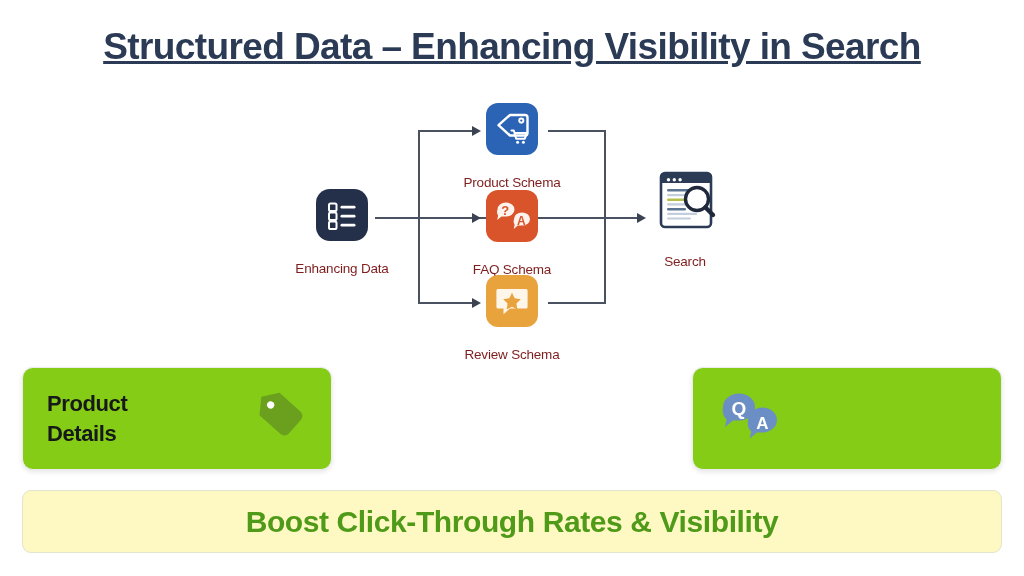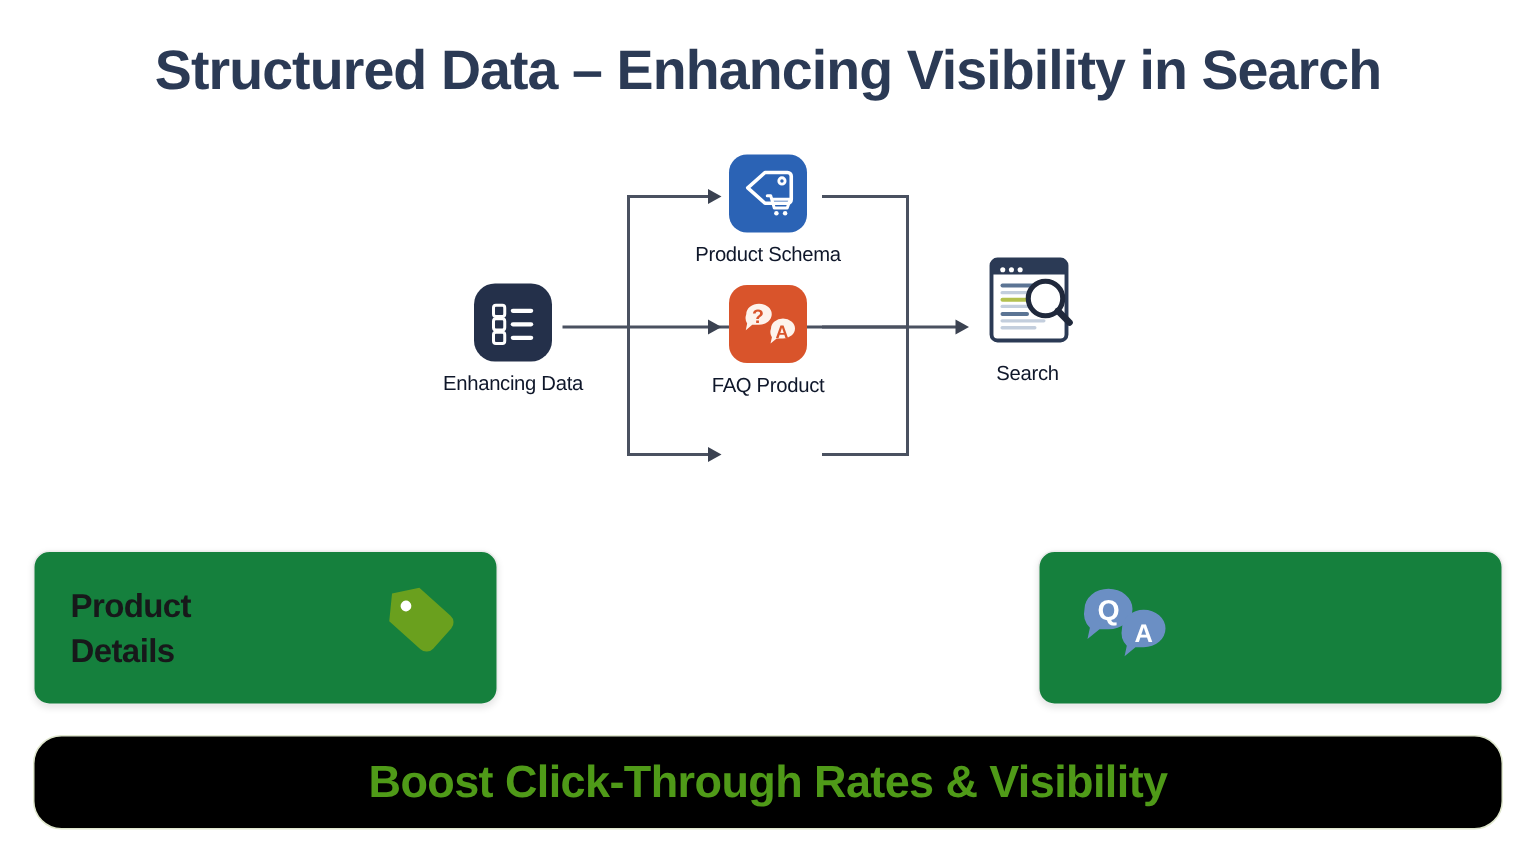--- a/index.html
+++ b/index.html
@@ -20,38 +20,39 @@
   .title {
     position: absolute;
     left: 0;
     top: 26px;
     width: 1024px;
     text-align: center;
     font-size: 37px;
     font-weight: bold;
     letter-spacing: -0.6px;
     color: #2b3a55;
+    text-decoration: underline;
   }
 
   
   .diagram {
     position: absolute;
     left: 0;
     top: 95px;
     width: 1024px;
     height: 260px;
   }
   .node {
     position: absolute;
     text-align: center;
   }
   .node-label {
     font-size: 13.5px;
-    color: #0f172a;
-    margin-top: 7px;
+    color: #7f1d1d;
+    margin-top: 20px;
     white-space: nowrap;
     letter-spacing: -0.2px;
   }
   .tile {
     width: 52px;
     height: 52px;
     border-radius: 12px;
     margin: 0 auto;
     position: relative;
   }
@@ -86,21 +87,21 @@
     left: 22px;
     top: 367px;
     width: 980px;
     height: 103px;
     display: flex;
     justify-content: space-between;
   }
   .card {
     width: 310px;
     height: 103px;
-    background: #15803d;
+    background: #84cc16;
     border: 1px solid #ececec;
     border-radius: 11px;
     box-shadow: 0 2px 5px rgba(0,0,0,0.10);
     display: flex;
     align-items: center;
     justify-content: space-between;
     padding: 0 22px 0 24px;
     box-sizing: border-box;
   }
   .card-title {
@@ -115,22 +116,22 @@
 
   
   .banner {
     position: absolute;
     left: 22px;
     top: 490px;
     width: 980px;
     height: 63px;
     box-sizing: border-box;
     border: 1.5px solid #dfe6cd;
-    border-radius: 19px;
-    background: #000000;
+    border-radius: 9px;
+    background: #fef9c3;
     display: flex;
     align-items: center;
     justify-content: center;
   }
   .banner-text {
     font-size: 30px;
     font-weight: bold;
     color: #4f9a18;
     letter-spacing: -0.4px;
   }
@@ -193,23 +194,32 @@
 
   <div class="node" style="left:452px; top:95px; width:120px;">
     <div class="tile tile-faq">
       <svg width="52" height="52" viewBox="0 0 52 52">
         <path d="M11.5 19.5 a8.5 7 0 1 1 8.5 7 h-4.5 l-4.3 3.6 0.9 -4.4 a7 7 0 0 1 -0.6 -6.2 Z" fill="#fdf3ec"></path>
         <text x="19.3" y="25.2" font-family="'Liberation Sans',sans-serif" font-size="13" font-weight="bold" fill="#d9542b" text-anchor="middle">?</text>
         <path d="M26 31 a8 6.6 0 1 1 8 6.6 h-4.2 l-4.1 3.4 0.9 -4.2 a6.6 6.6 0 0 1 -0.6 -5.8 Z" fill="#fdf3ec" transform="translate(2,-2)"></path>
         <text x="35.4" y="35.4" font-family="'Liberation Sans',sans-serif" font-size="12" font-weight="bold" fill="#d9542b" text-anchor="middle">A</text>
       </svg>
     </div>
-    <div class="node-label">FAQ Product</div>
-  </div>
-
+    <div class="node-label">FAQ Schema</div>
+  </div>
+
+  <div class="node" style="left:452px; top:180px; width:120px;">
+    <div class="tile tile-review">
+      <svg width="52" height="52" viewBox="0 0 52 52">
+        <path d="M12 14 H40 a1.6 1.6 0 0 1 1.6 1.6 V32 a1.6 1.6 0 0 1 -1.6 1.6 H24 l-6.5 5.6 v-5.6 H12 a1.6 1.6 0 0 1 -1.6 -1.6 V15.6 A1.6 1.6 0 0 1 12 14 Z" fill="#fdf6e9"></path>
+        <path d="M26 17.8 l2.7 5.5 6.1 0.9 -4.4 4.3 1 6.1 -5.4 -2.9 -5.4 2.9 1 -6.1 -4.4 -4.3 6.1 -0.9 Z" fill="#e9a33d"></path>
+      </svg>
+    </div>
+    <div class="node-label">Review Schema</div>
+  </div>
 
   <div class="node" style="left:625px; top:73px; width:120px;">
     <div class="searchbox">
       <svg width="76" height="66" viewBox="0 0 76 66">
         <rect x="14" y="5" width="50" height="54" rx="4" fill="#ffffff" stroke="#2b3a55" stroke-width="2.6"></rect>
         <path d="M14 9 a4 4 0 0 1 4 -4 H60 a4 4 0 0 1 4 4 v6 H14 Z" fill="#2b3a55"></path>
         <circle cx="21.5" cy="11.8" r="1.7" fill="#ffffff"></circle>
         <circle cx="27.3" cy="11.8" r="1.7" fill="#ffffff"></circle>
         <circle cx="33.1" cy="11.8" r="1.7" fill="#ffffff"></circle>
         <rect x="20" y="21" width="26" height="2.6" rx="1.3" fill="#5b7494"></rect>

